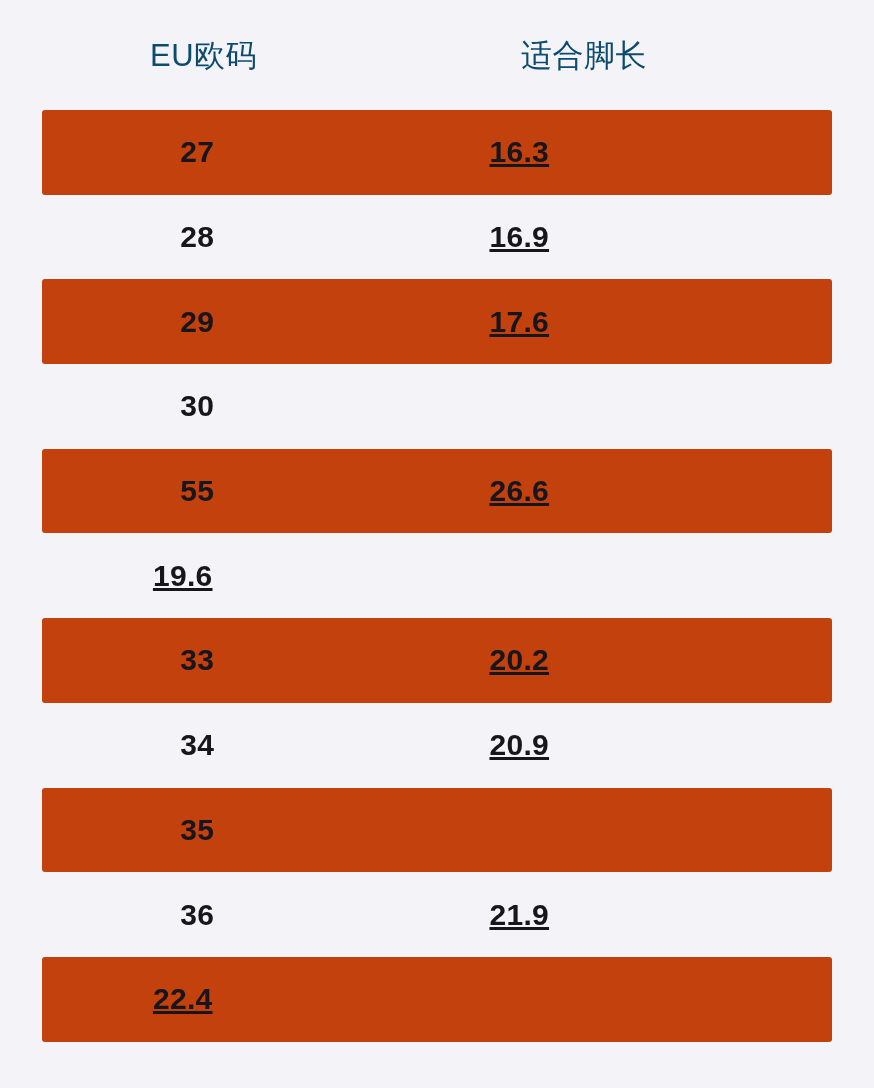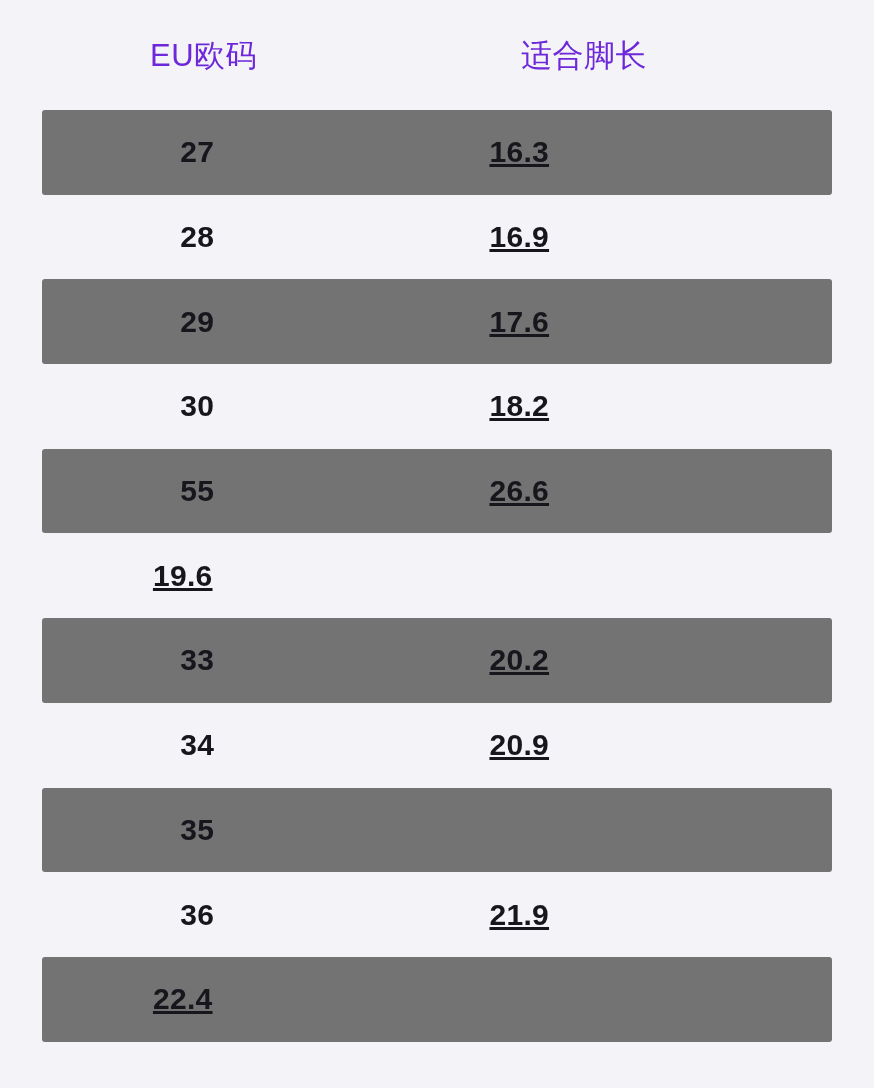--- a/index.html
+++ b/index.html
@@ -29,21 +29,21 @@
     height: 110px;
     align-items: center;
     box-sizing: border-box;
   }
   .chart-header .col {
     display: flex;
     align-items: center;
     justify-content: center;
     font-size: 31px;
     font-weight: 400;
-    color: #6d28d9;
+    color: #0c4a6e;
     letter-spacing: 0.5px;
     line-height: 1;
   }
   .col-size {
     width: 42%;
     padding-left: 40px;
     box-sizing: border-box;
   }
   .col-length {
     width: 58%;
@@ -58,21 +58,21 @@
   .chart-row {
     display: flex;
     align-items: center;
     height: 84.7px;
     width: 790px;
     margin: 0 auto 0 42px;
     box-sizing: border-box;
     background: transparent;
   }
   .chart-row.striped {
-    background: #737373;
+    background: #c2410c;
     border-radius: 3px;
   }
   .chart-row .cell {
     display: flex;
     align-items: center;
     justify-content: center;
     font-size: 30px;
     font-weight: 700;
     color: #16161c;
     line-height: 1;
@@ -112,21 +112,20 @@
       <div class="cell cell-length">16.9</div>
     </div>
 
     <div class="chart-row striped">
       <div class="cell cell-size">29</div>
       <div class="cell cell-length">17.6</div>
     </div>
 
     <div class="chart-row">
       <div class="cell cell-size">30</div>
-      <div class="cell cell-length">18.2</div>
     </div>
 
     <div class="chart-row striped">
       <div class="cell cell-size">55</div>
       <div class="cell cell-length">26.6</div>
     </div>
 
     <div class="chart-row">
       <div class="cell cell-length">19.6</div>
     </div>

